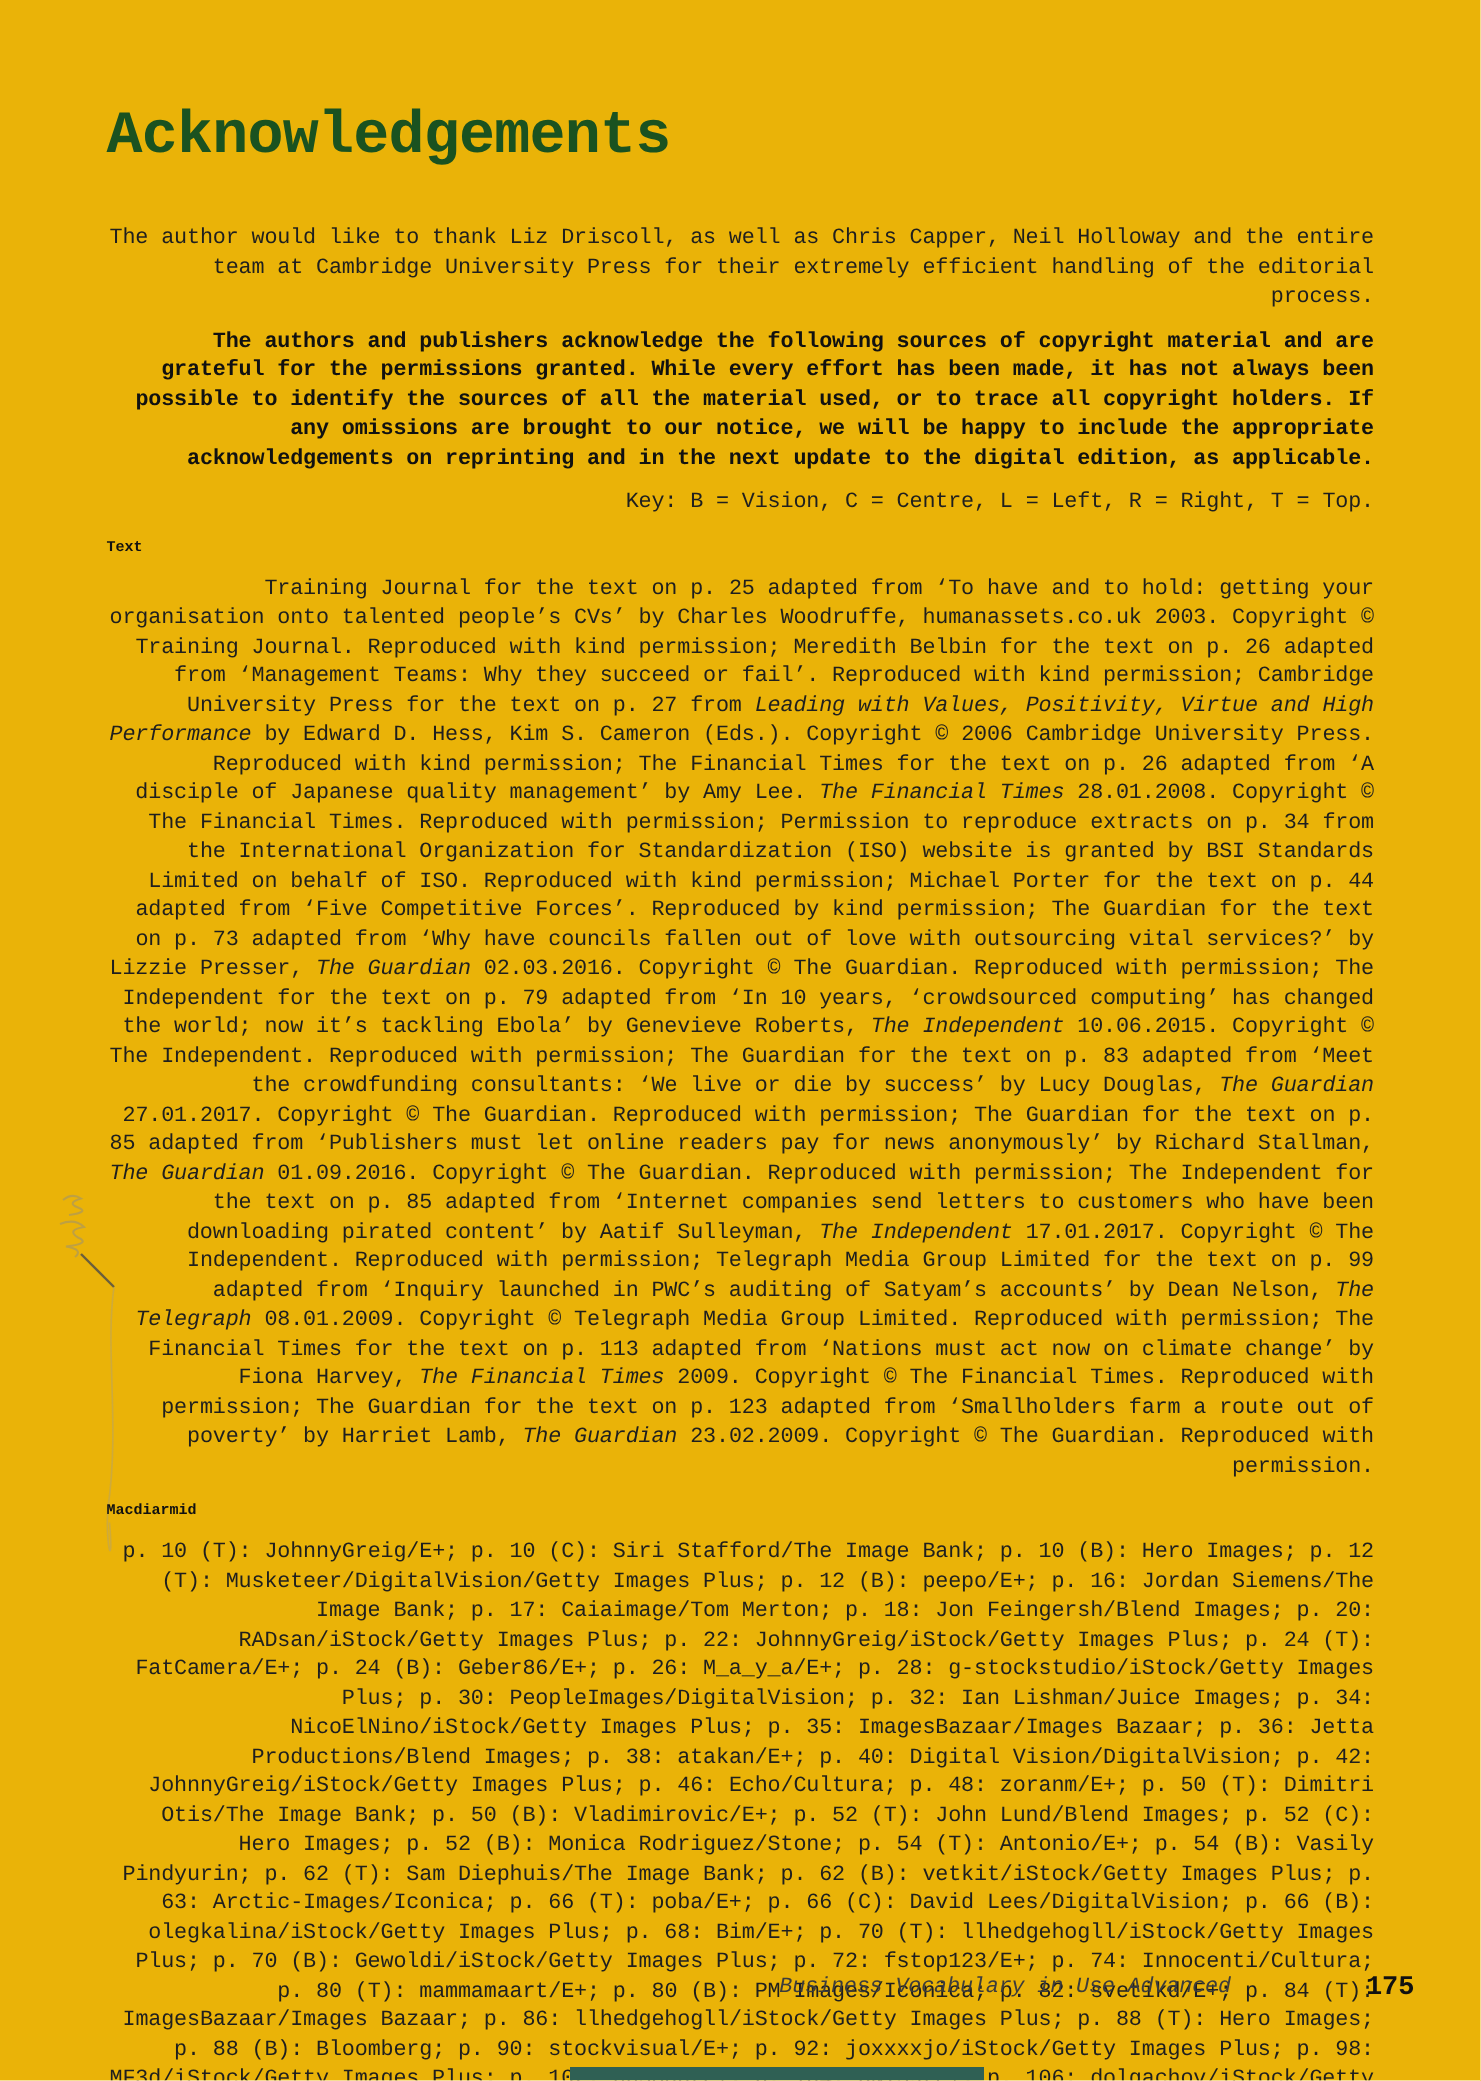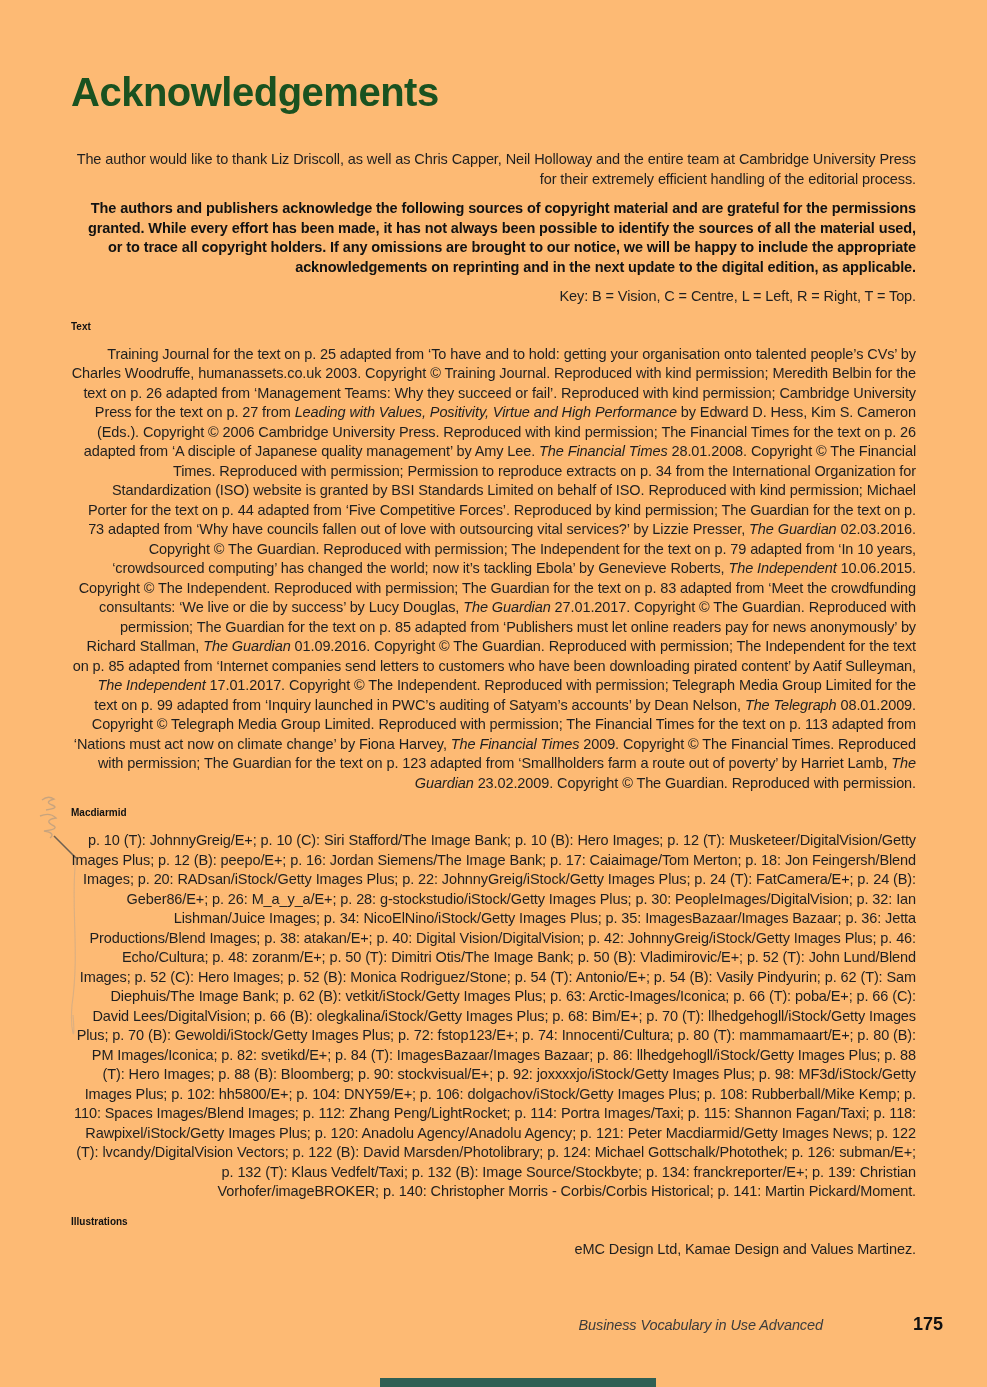--- a/index.html
+++ b/index.html
@@ -1,22 +1,22 @@
 <!DOCTYPE html>
 <html style="--title-green: #1a5220; --bottom-bar: #2f6054; --body-text: #1f1f1f;"><head>
 <meta charset="utf-8">
 <style>
   * { box-sizing: border-box; }
   html, body { margin: 0; padding: 0; background: #ffffff; }
   .page {
     position: relative;
     width: 987px;
     height: 1387px;
-    background: #fdba74;
-    font-family: Liberation Sans, sans-serif;
+    background: #eab308;
+    font-family: Liberation Mono, monospace;
     color: var(--body-text, #1f1f1f);
     overflow: hidden;
   }
   .content { position: absolute; left: 71px; top: 70px; width: 845px; }
   h1.title {
     font-size: 40px;
     line-height: 1.1;
     font-weight: 700;
     letter-spacing: -0.5px;
     color: var(--title-green, #1a5220);

